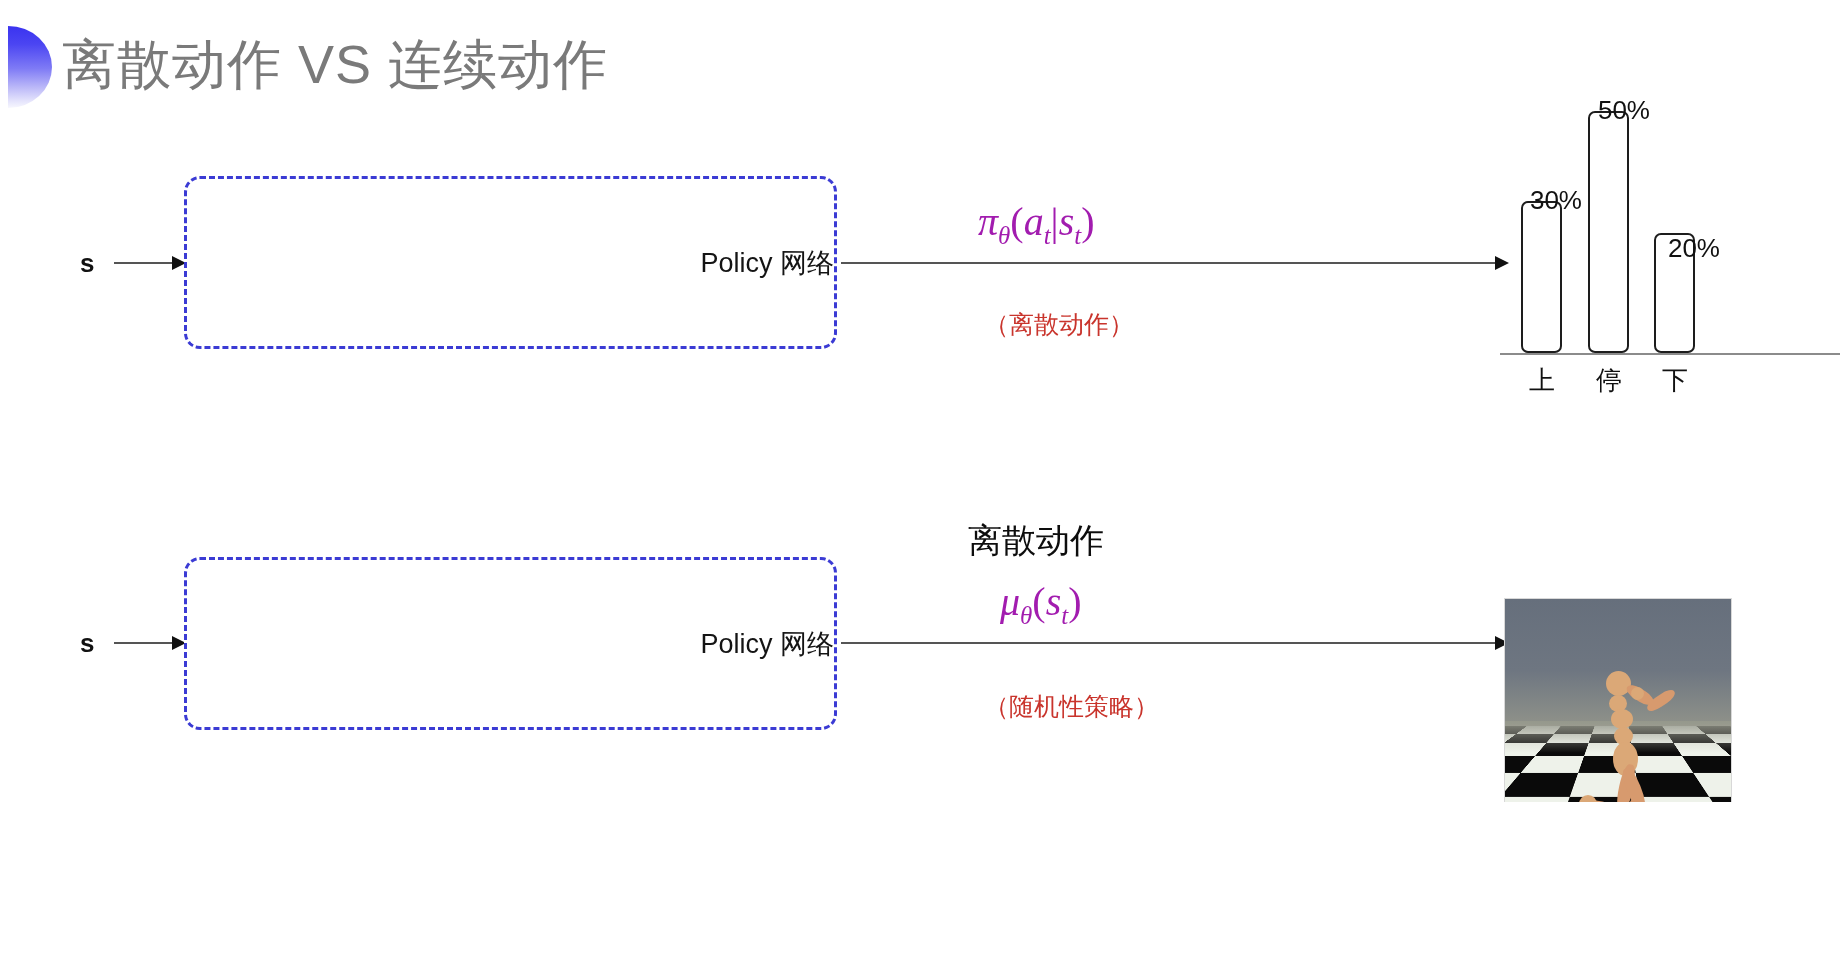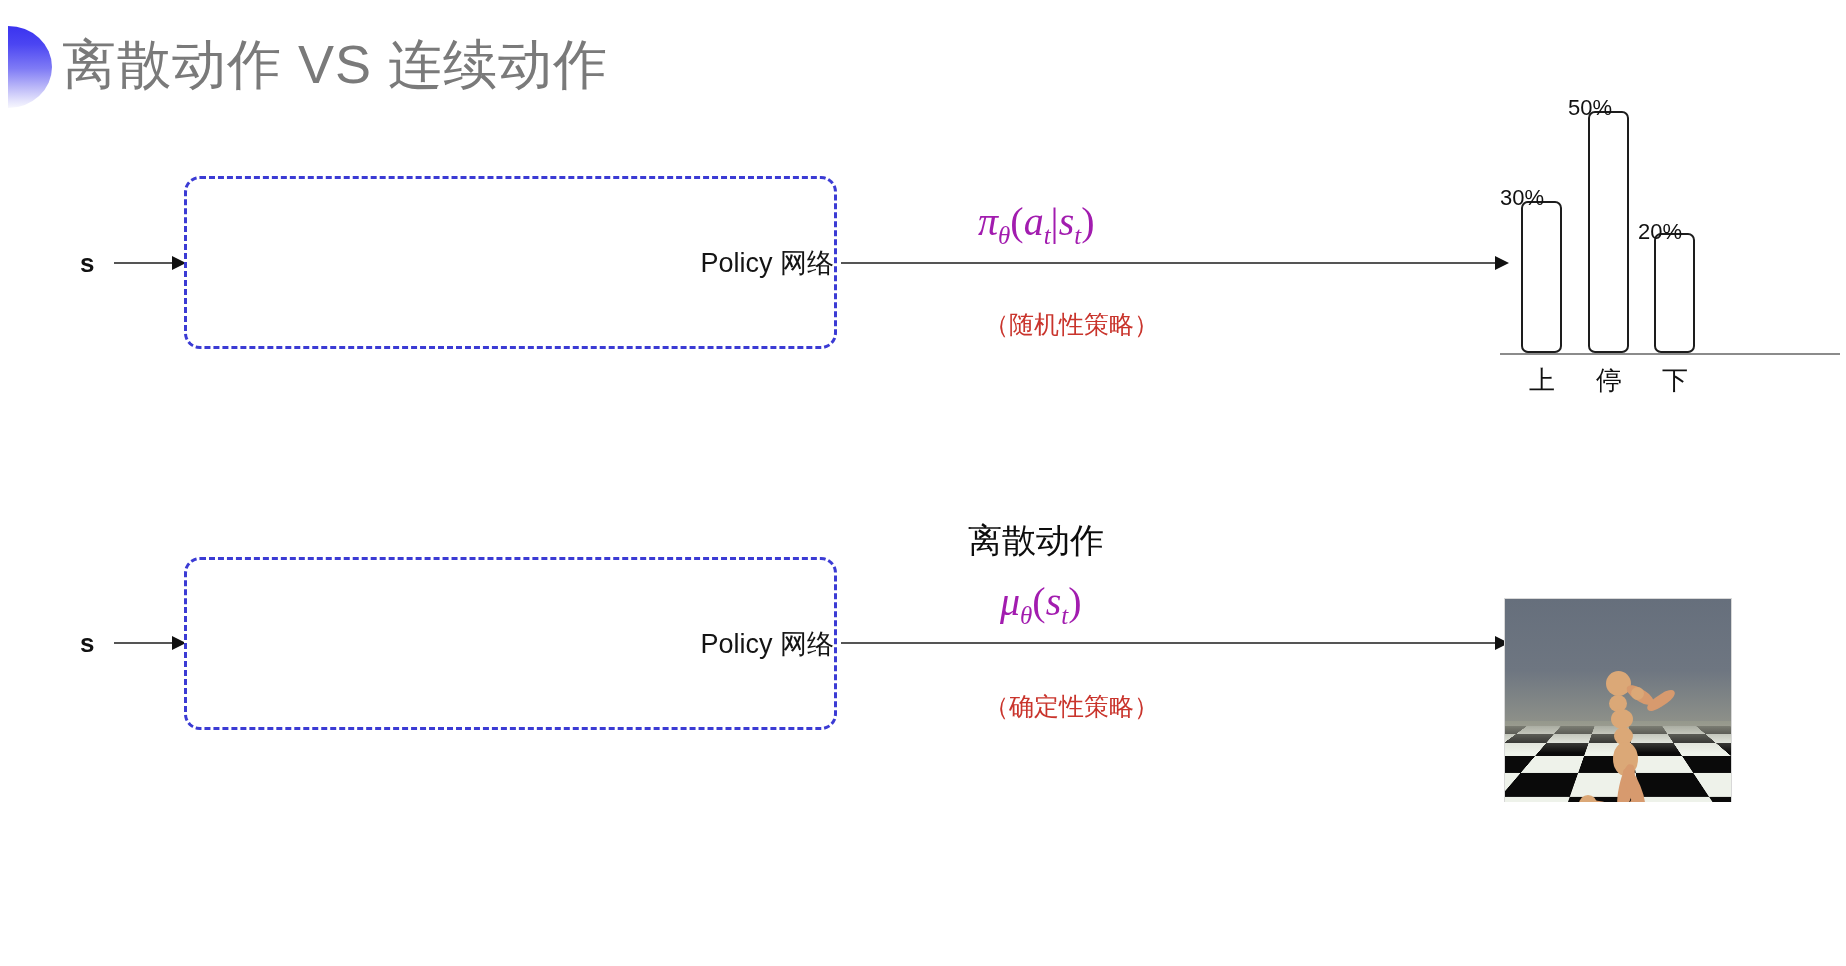--- a/index.html
+++ b/index.html
@@ -145,24 +145,24 @@
     position: absolute;
     bottom: 52px;
     width: 41px;
     box-sizing: border-box;
     border: 2.5px solid #1d1d1d;
     border-radius: 7px;
     background: #ffffff;
   }
   .bar-value {
     position: absolute;
-    font-size: 22px;
+    font-size: 26px;
     color: #111111;
     white-space: nowrap;
-    text-align: left;
+    text-align: right;
   }
   .bar-cat {
     position: absolute;
     top: 268px;
     font-size: 26px;
     color: #111111;
     text-align: center;
     width: 60px;
     white-space: nowrap;
   }
@@ -248,35 +248,35 @@
   <div class="arrow" style="left:841px; top:255px; width:670px;">
     <div class="shaft" style="width:654px;"></div>
     <div class="head" style="left:654px;"></div>
   </div>
 
 
   <div class="policy-formula" style="left:978px; top:198px;">
     <span>π</span><span class="sub">θ</span><span class="up">(</span><span>a</span><span class="sub">t</span><span class="up">|</span><span>s</span><span class="sub">t</span><span class="up">)</span>
   </div>
 
-  <div class="action-note" style="left:984px; top:308px;">（随机性策略）</div>
+  <div class="action-note" style="left:984px; top:308px;">（离散动作）</div>
 
   <div id="bar-chart">
     <div id="bar-axis"></div>
 
     <div class="bar" style="left:21px; height:152px;"></div>
     <div class="bar-value" style="left:0px; top:90px; width:82px;">30%</div>
     <div class="bar-cat" style="left:12px;">上</div>
 
     <div class="bar" style="left:88px; height:242px;"></div>
     <div class="bar-value" style="left:68px; top:0px; width:82px;">50%</div>
     <div class="bar-cat" style="left:79px;">停</div>
 
     <div class="bar" style="left:154px; height:120px;"></div>
-    <div class="bar-value" style="left:138px; top:124px; width:82px;">20%</div>
+    <div class="bar-value" style="left:138px; top:138px; width:82px;">20%</div>
     <div class="bar-cat" style="left:145px;">下</div>
   </div>
 
   <div class="s-label" style="left:80px; top:628px;">s</div>
 
   <div class="arrow" style="left:114px; top:635px; width:72px;">
     <div class="shaft" style="width:58px;"></div>
     <div class="head" style="left:58px;"></div>
   </div>
 
@@ -288,21 +288,21 @@
     <div class="shaft" style="width:654px;"></div>
     <div class="head" style="left:654px;"></div>
   </div>
 
   <div class="policy-title" style="left:968px; top:518px;">离散动作</div>
 
   <div class="policy-formula" style="left:1000px; top:578px;text-align:right;">
     <span>μ</span><span class="sub">θ</span><span class="up">(</span><span>s</span><span class="sub">t</span><span class="up">)</span>
   </div>
 
-  <div class="action-note" style="left:984px; top:690px;">（确定性策略）</div>
+  <div class="action-note" style="left:984px; top:690px;">（随机性策略）</div>
 
   <div id="humanoid-frame">
     <div id="sky"></div>
     <div id="floor"></div>
     <div id="floor-haze"></div>
 
     <div style="position:absolute; left:0; top:0; width:100%; height:100%;">
       <div class="joint" style="left:101px; top:72px; width:25px; height:25px;"></div>
       <div class="joint" style="left:104px; top:96px; width:18px; height:17px;"></div>
       <div class="joint" style="left:106px; top:110px; width:22px; height:20px;"></div>

